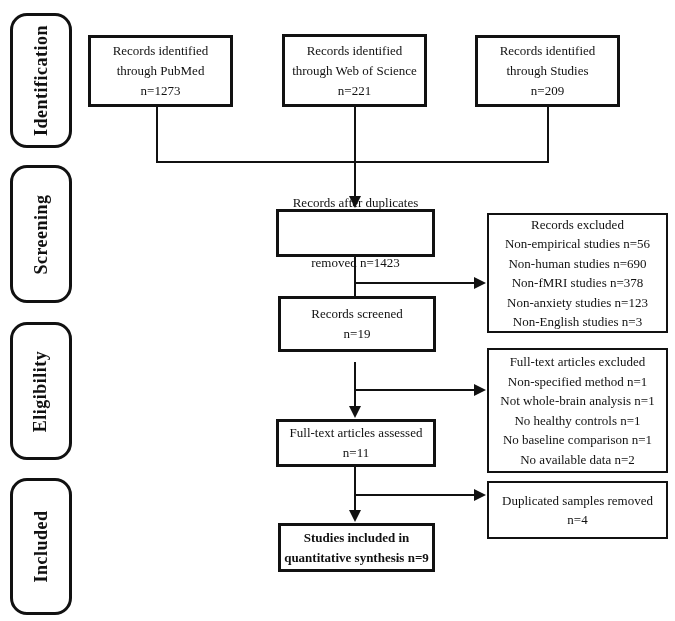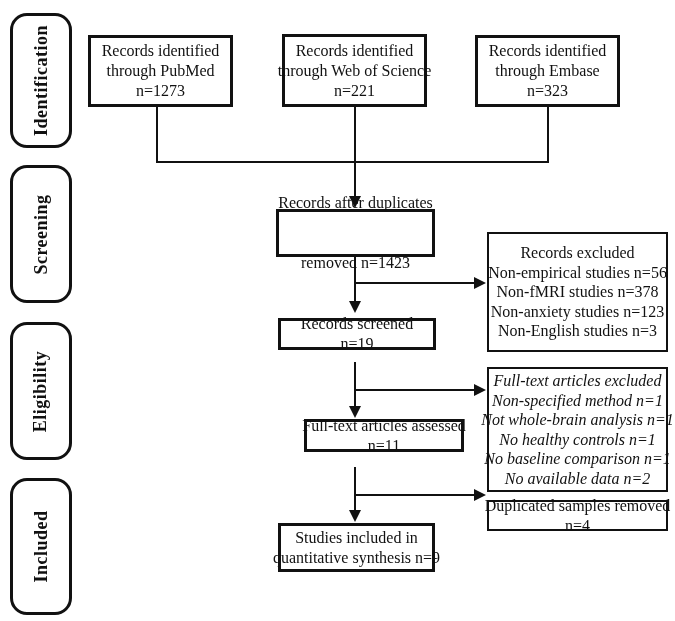--- a/index.html
+++ b/index.html
@@ -40,42 +40,41 @@
   .box {
     position: absolute;
     border: 3px solid #111111;
     background: #ffffff;
     box-sizing: border-box;
     display: flex;
     flex-direction: column;
     align-items: center;
     justify-content: center;
     text-align: center;
-    font-size: 16px;
+    font-size: 13px;
     line-height: 20px;
   }
   .box.side {
     border-width: 2px;
     line-height: 19.5px;
-    margin-top: 19px;
   }
   .line { display: block; white-space: nowrap; }
   
   #box-pubmed   { left: 88px;  top: 35px; width: 145px; height: 72px; }
   #box-wos      { left: 282px; top: 34px; width: 145px; height: 73px; }
   #box-embase   { left: 475px; top: 35px; width: 145px; height: 72px; }
   
   #box-duplicates { left: 276px; top: 209px; width: 159px; height: 48px; gap: 40px; }
-  #box-screened   { left: 278px; top: 318px; width: 158px; height: 32px; }
-  #box-fulltext   { left: 276px; top: 419px; width: 160px; height: 33px; margin-left: 28px; }
-  #box-included   { left: 278px; top: 523px; width: 157px; height: 49px; }
+  #box-screened   { left: 278px; top: 296px; width: 158px; height: 56px; }
+  #box-fulltext   { left: 276px; top: 419px; width: 160px; height: 48px; }
+  #box-included   { left: 278px; top: 523px; width: 157px; height: 49px; font-weight: bold; }
   
   #box-excluded-records { left: 487px; top: 213px; width: 181px; height: 120px; }
-  #box-excluded-fulltext{ left: 487px; top: 348px; width: 181px; height: 125px; font-style: italic; }
-  #box-dup-samples      { left: 487px; top: 481px; width: 181px; height: 31px; }
+  #box-excluded-fulltext{ left: 487px; top: 348px; width: 181px; height: 125px; }
+  #box-dup-samples      { left: 487px; top: 481px; width: 181px; height: 58px; }
   
   #stage-identification { top: 13px;  height: 135px; }
   #stage-screening      { top: 165px; height: 138px; }
   #stage-eligibility    { top: 322px; height: 138px; }
   #stage-included       { top: 478px; height: 137px; }
 </style>
 </head>
 <body>
 
 <div class="canvas">
@@ -116,22 +115,22 @@
     <span class="line">through PubMed</span>
     <span class="line">n=1273</span>
   </div>
   <div class="box" id="box-wos">
     <span class="line">Records identified</span>
     <span class="line">through Web of Science</span>
     <span class="line">n=221</span>
   </div>
   <div class="box" id="box-embase">
     <span class="line">Records identified</span>
-    <span class="line">through Embase</span>
-    <span class="line">n=323</span>
+    <span class="line">through Studies</span>
+    <span class="line">n=209</span>
   </div>
 
   <div class="box" id="box-duplicates">
     <span class="line">Records after duplicates</span>
     <span class="line">removed n=1423</span>
   </div>
   <div class="box" id="box-screened">
     <span class="line">Records screened</span>
     <span class="line">n=19</span>
   </div>
@@ -140,20 +139,21 @@
     <span class="line">n=11</span>
   </div>
   <div class="box" id="box-included">
     <span class="line">Studies included in</span>
     <span class="line">quantitative synthesis n=9</span>
   </div>
 
   <div class="box side" id="box-excluded-records">
     <span class="line">Records excluded</span>
     <span class="line">Non-empirical studies n=56</span>
+    <span class="line">Non-human studies n=690</span>
     <span class="line">Non-fMRI studies n=378</span>
     <span class="line">Non-anxiety studies n=123</span>
     <span class="line">Non-English studies n=3</span>
   </div>
   <div class="box side" id="box-excluded-fulltext">
     <span class="line">Full-text articles excluded</span>
     <span class="line">Non-specified method n=1</span>
     <span class="line">Not whole-brain analysis n=1</span>
     <span class="line">No healthy controls n=1</span>
     <span class="line">No baseline comparison n=1</span>

